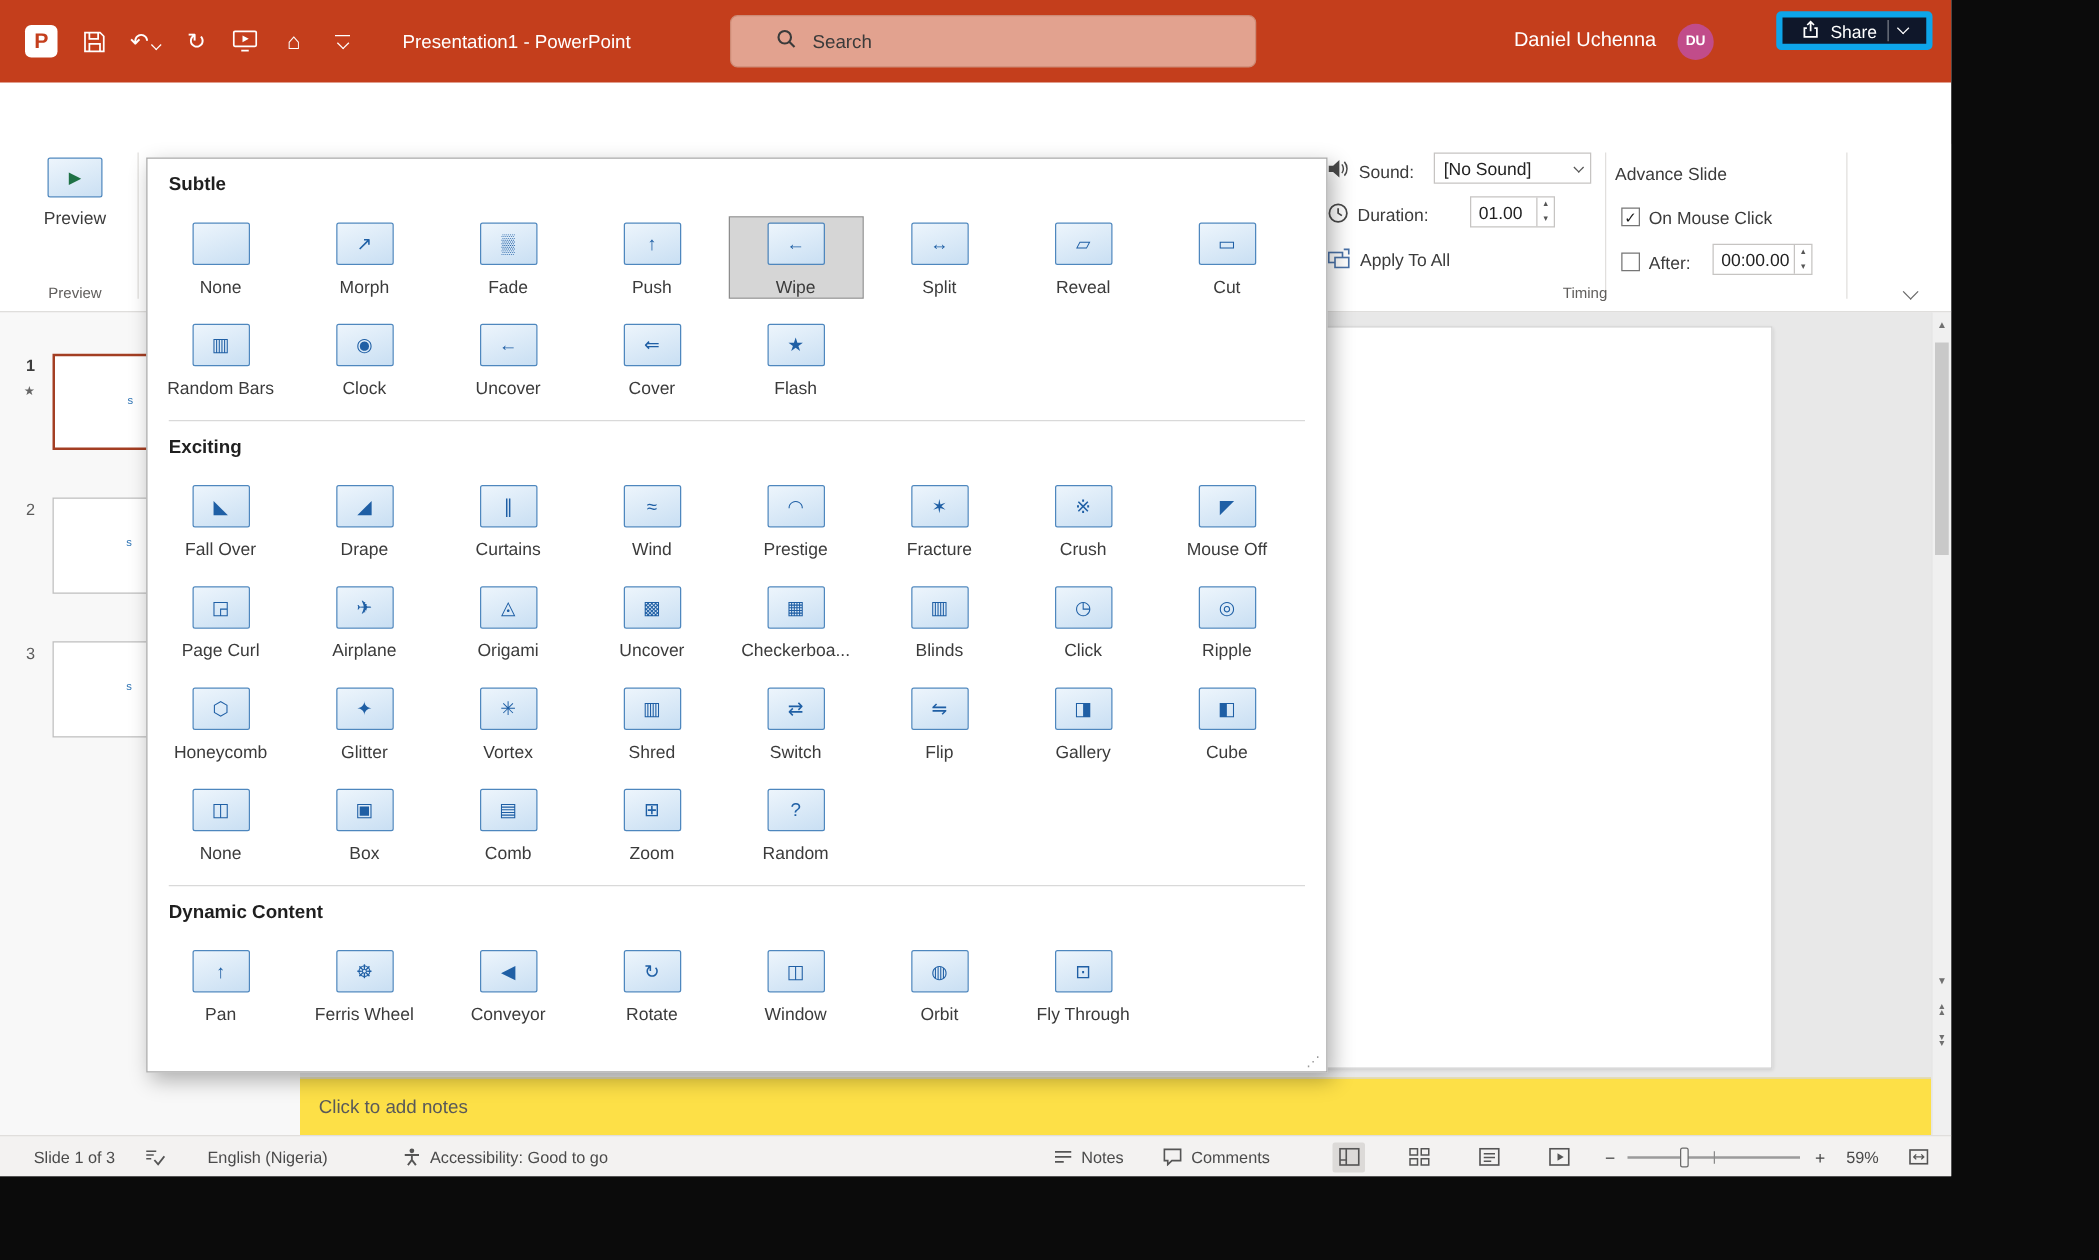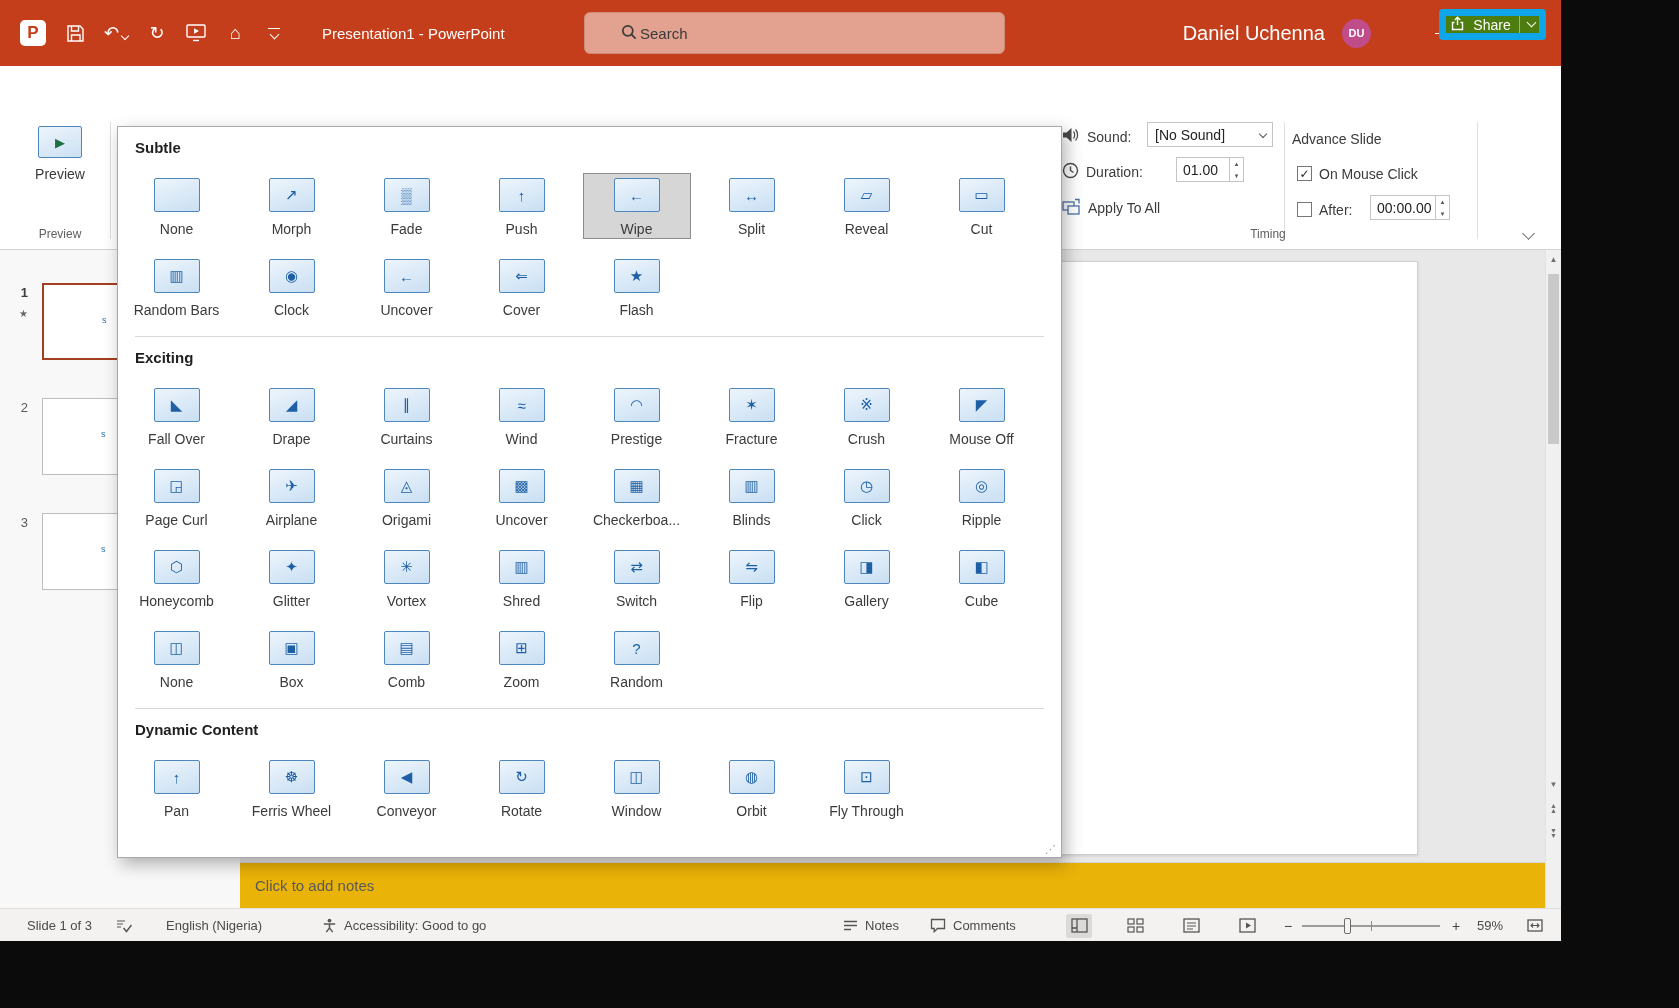--- a/index.html
+++ b/index.html
@@ -13,37 +13,37 @@
 .ticon{display:flex;align-items:center;justify-content:center;min-width:20px;height:26px;font-size:18px;color:#fff}
 .pp-logo{width:26px;height:26px;background:#fff;color:#C43E1C;border-radius:5px;font-weight:bold;font-size:17px;
          display:flex;align-items:center;justify-content:center}
 .undo-wrap{display:flex;align-items:center;gap:3px}
 .mini-chev{width:6px;height:6px;border-right:1.5px solid #fff;border-bottom:1.5px solid #fff;transform:rotate(45deg);margin-top:6px}
 .qa-custom{display:flex;flex-direction:column;align-items:center;gap:2px}
 .qa-custom .bar{width:12px;border-top:1.6px solid #fff}
 .qa-custom .chev{color:#fff}
 .doc-title{position:absolute;left:322px;top:0;height:66px;display:flex;align-items:center;font-size:15px;white-space:nowrap}
 .search-box{position:absolute;left:584px;top:12px;width:421px;height:42px;background:#E2A28F;border:1px solid #CE8B76;
-            border-radius:6px;display:flex;align-items:center;gap:3px;padding-left:36px;color:#3A3A3A;font-size:15px}
+            border-radius:6px;display:flex;align-items:center;gap:13px;padding-left:36px;color:#3A3A3A;font-size:15px}
 .account{position:absolute;right:190px;top:0;height:66px;display:flex;align-items:center;gap:17px}
-.user-name{font-size:20px}
+.user-name{font-size:16px}
 .avatar{width:29px;height:29px;border-radius:50%;background:#C14C8A;display:flex;align-items:center;justify-content:center;
         font-size:11px;font-weight:bold;color:#fff}
 .win-controls{position:absolute;right:0;top:0;height:66px;display:flex}
 .win-btn{width:48px;height:66px;display:flex;align-items:center;justify-content:center}
 .min-glyph{width:13px;border-top:1.6px solid #fff}
 .max-glyph{width:12px;height:12px;border:1.6px solid #fff;border-radius:2px}
 .close-glyph{font-size:24px;line-height:1;color:#fff}
 
 
 .tabrow{position:absolute;left:0;top:66px;width:100%;height:49px;background:#fff;display:flex;align-items:stretch;padding-left:26px}
 .tab{padding:0 14px;display:flex;align-items:center;font-size:15px;color:#444;position:relative;white-space:nowrap}
 .tab.active{font-weight:bold;color:#333}
 .tab.active::after{content:"";position:absolute;left:11px;right:11px;bottom:3px;height:3px;background:#C43E1C}
-.share-btn{position:absolute;right:15px;top:9px;width:107px;height:31px;background:#4d7c0f;border:7px solid #0ea5e9;
+.share-btn{position:absolute;right:15px;top:9px;width:125px;height:31px;background:#0f172a;border:5px solid #0ea5e9;
            border-radius:4px;display:flex;align-items:center;justify-content:center;gap:8px;color:#fff;font-size:14px}
 .chev{width:7px;height:7px;border-right:1.6px solid currentColor;border-bottom:1.6px solid currentColor;
       transform:rotate(45deg);display:inline-block}
 .share-div{width:1px;height:17px;background:rgba(255,255,255,.45)}
 .share-btn .chev{margin-top:-4px}
 
 
 .ribbon{position:absolute;left:0;top:115px;width:100%;height:135px;background:#fff;border-bottom:1px solid #D5D3D1;font-size:14px;color:#3b3b3b}
 .vsep{position:absolute;top:7px;bottom:10px;width:1px;background:#E1DFDD}
 .group-label{position:absolute;top:112px;font-size:12px;color:#605E5C;text-align:center}
@@ -84,21 +84,21 @@
 .thumb-meta{width:34px;display:flex;flex-direction:column;align-items:flex-end;padding-right:6px;padding-top:2px}
 .thumb-num{font-size:13px;color:#5a5a5a}
 .thumb-item.cur .thumb-num{font-weight:bold;color:#3d3d3d}
 .thumb-star{font-size:10px;color:#666;margin-top:8px}
 .thumb-box{width:137px;height:77px;background:#fff;border:1px solid #BDBDBD;margin-left:8px;position:relative}
 .thumb-box.cur{border:2px solid #A33E23}
 .thumb-mini{position:absolute;left:58px;top:30px;font-size:9px;color:#2E74B5}
 .editor{position:absolute;left:240px;top:250px;right:16px;bottom:33px;background:#E8E8E8}
 .slide-canvas{position:absolute;left:28px;top:11px;width:1150px;height:594px;background:#fff;border:1px solid #CFCFCF;
               box-shadow:0 1px 3px rgba(0,0,0,.12)}
-.notes-pane{position:absolute;left:240px;right:16px;bottom:33px;height:46px;background:#eab308;border-top:1px solid #D8D6D4;
+.notes-pane{position:absolute;left:240px;right:16px;bottom:33px;height:46px;background:#fde047;border-top:1px solid #D8D6D4;
             display:flex;align-items:center;padding-left:15px;font-size:15px;color:#595959}
 
 
 .vscroll{position:absolute;right:0;top:250px;width:16px;bottom:33px;background:#F0F0F0;border-left:1px solid #E2E2E2;z-index:10}
 .sc{position:absolute;left:0;width:100%;text-align:center;font-size:8px;color:#707070;line-height:10px}
 .sc.dbl{line-height:5px;font-size:7px}
 .scroll-thumb{position:absolute;left:2px;width:11px;top:24px;height:170px;background:#C9C9C9}
 
 
 .statusbar{position:absolute;left:0;right:0;bottom:0;height:33px;background:#F3F2F1;border-top:1px solid #E0DEDC;

